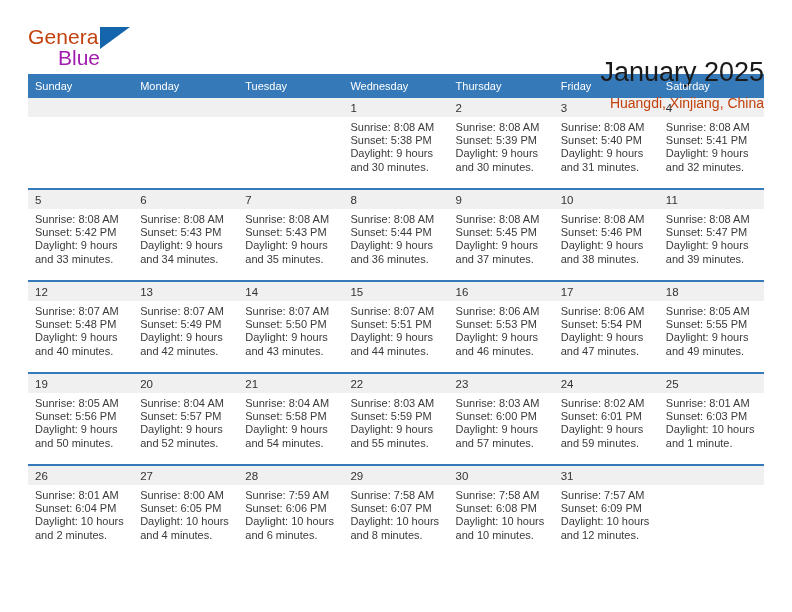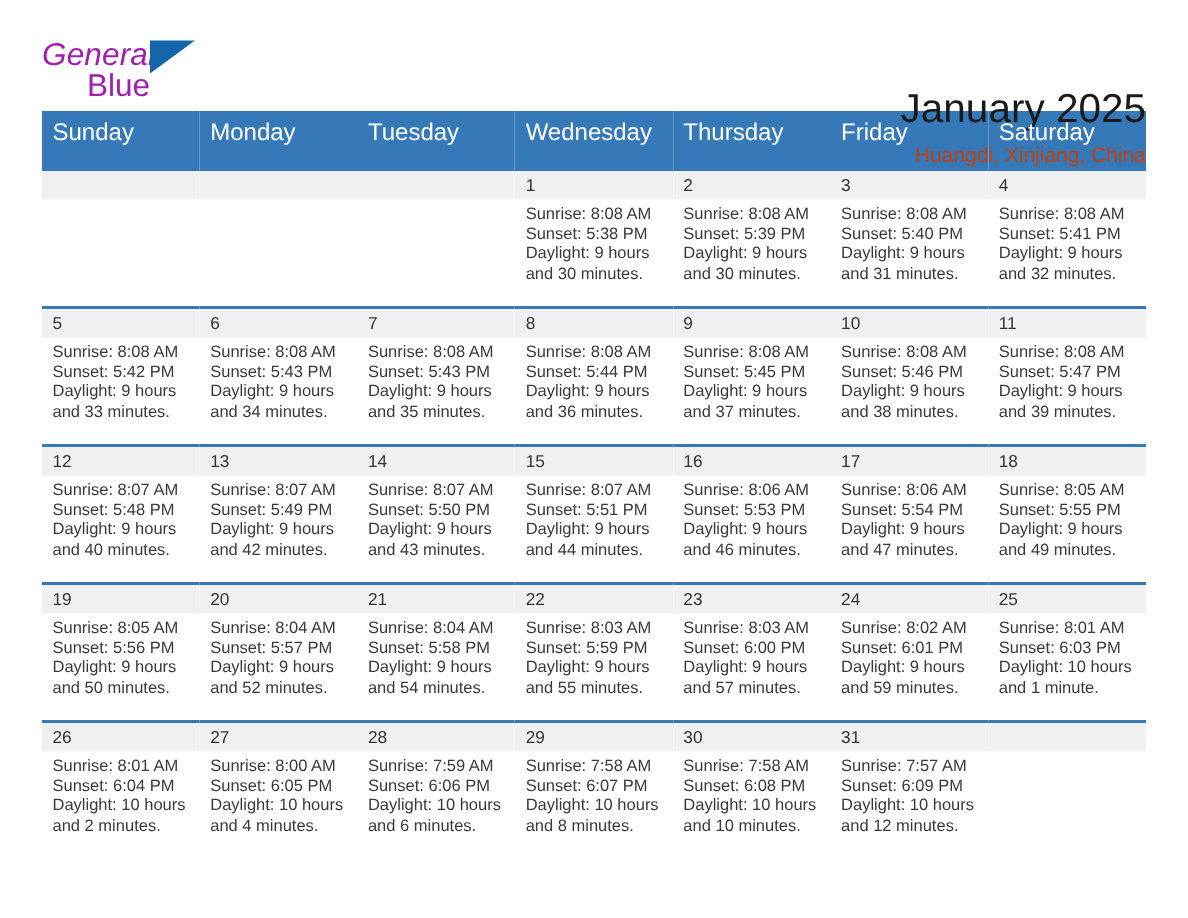--- a/index.html
+++ b/index.html
@@ -36,23 +36,22 @@
     width: 120px;
     height: 48px;
     flex: 0 0 auto;
   }
   .logo-general {
     position: absolute;
     left: 0;
     top: 0;
     font-size: 21px;
     letter-spacing: .1px;
-    color: #a21caf;
+    color: #c2410c;
     line-height: 1;
-    font-style: italic;
   }
   .logo-blue {
     position: absolute;
     left: 30px;
     top: 21px;
     font-size: 21px;
     color: #a21caf;
     line-height: 1;
   }
   .logo-tri {
@@ -85,24 +84,24 @@
 
   
   .cal {
     width: 736px;
     border-collapse: collapse;
     table-layout: fixed;
   }
   .cal th {
     background: #3679b8;
     color: #ffffff;
-    font-size: 16px;
+    font-size: 11px;
     font-weight: normal;
     text-align: left;
-    padding: 6px 0 16px 7px;
+    padding: 6px 0 6px 7px;
     height: 21px;
     box-sizing: border-box;
   }
   .cal td {
     vertical-align: top;
     padding: 0;
     height: 90px;
     border-top: 2px solid #3679b8;
     background: #ffffff;
   }

